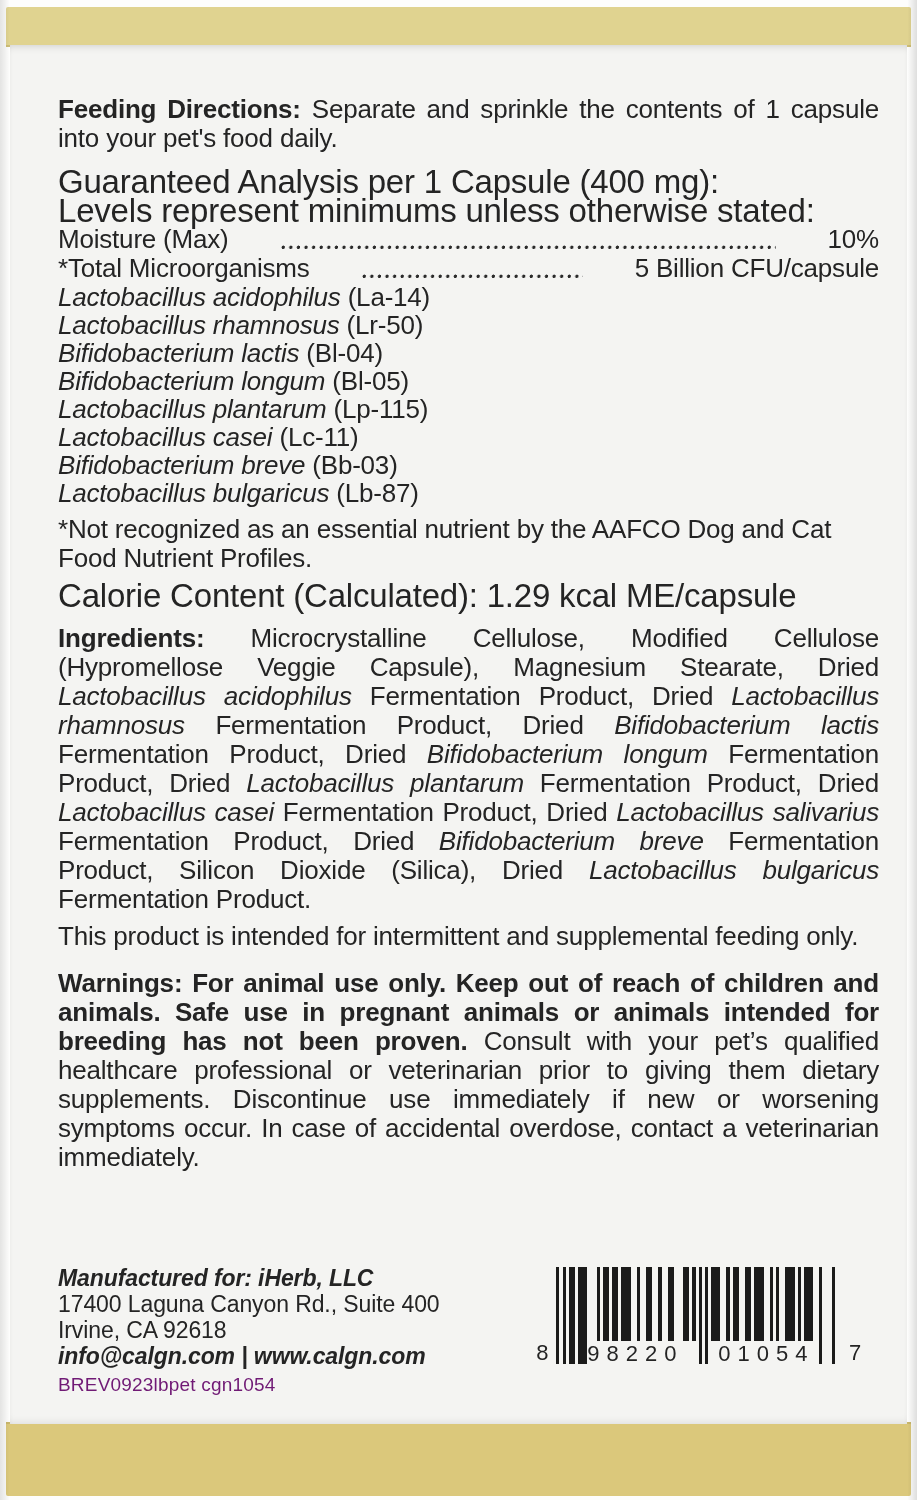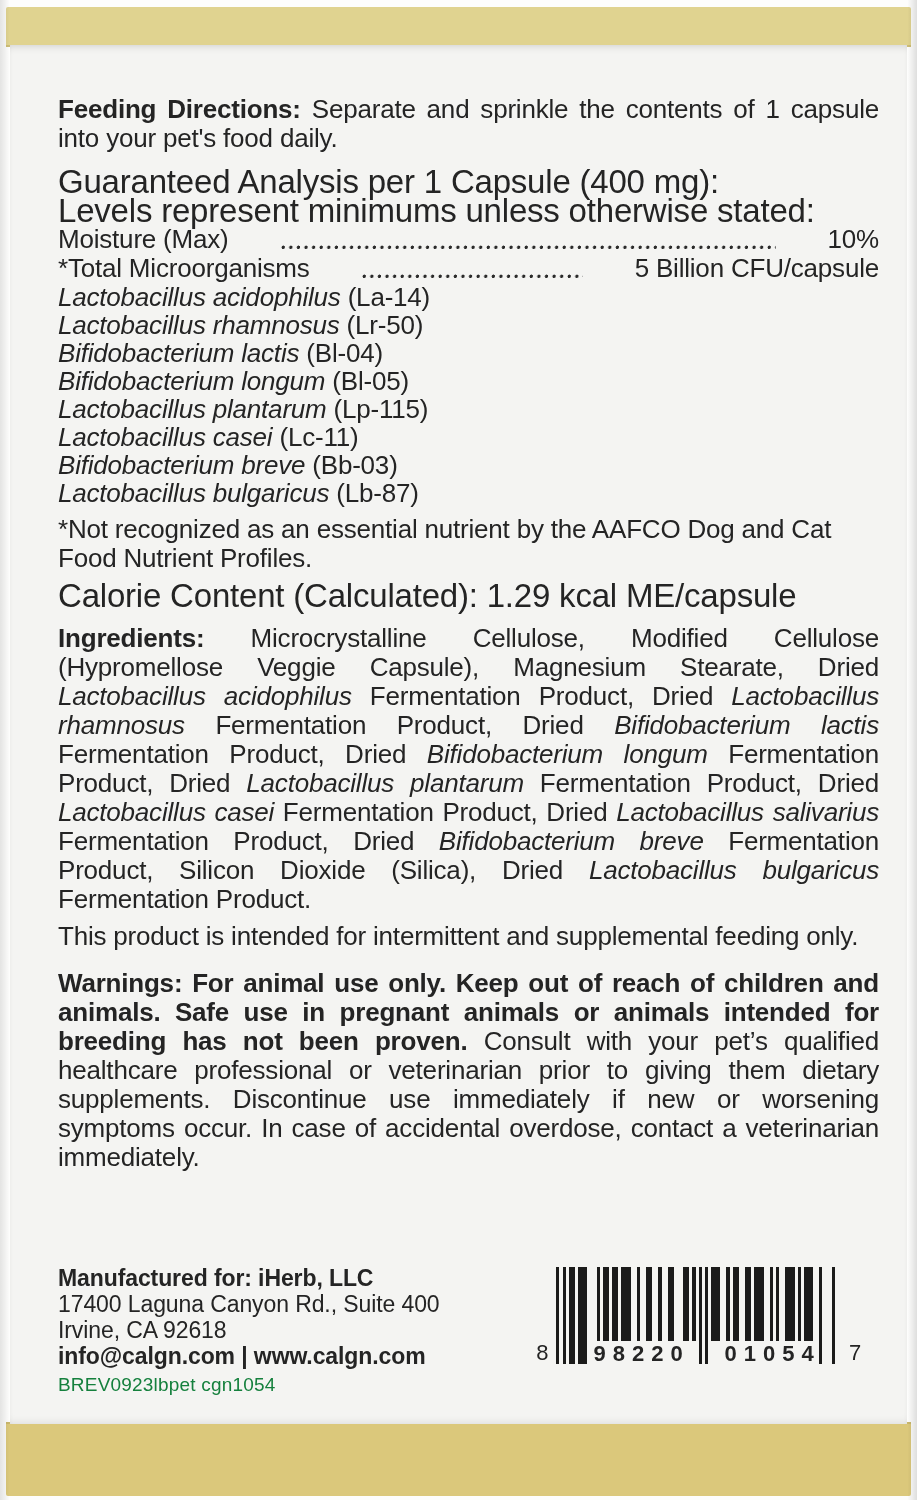--- a/index.html
+++ b/index.html
@@ -36,32 +36,32 @@
   .an-row{display:flex;align-items:flex-end;line-height:29px;white-space:nowrap;gap:47px;}
   .an-label,.an-value{flex:0 0 auto;}
   .leader{flex:1 1 auto;height:5px;margin:0 5px 4px 5px;
     background-image:radial-gradient(circle at 2.2px 2.2px,#2a2a2a 1.5px,rgba(0,0,0,0) 1.9px);
     background-size:7.6px 5px;background-repeat:repeat-x;background-position:left bottom;}
   .org-row{line-height:28px;}
   .org-species{font-style:italic;}
   .footnote{margin:8px 0 0 0;text-align:left;}
   .bottom-row{margin-top:auto;display:flex;justify-content:space-between;align-items:flex-start;padding-top:20px;}
   .mfr{font-size:23px;line-height:26px;letter-spacing:-0.1px;}
-  .mfr .b{font-weight:bold;}
-  .mfr-code{font-size:19px;color:#15803d;margin-top:3px;letter-spacing:0.2px;}
+  .mfr .b{font-weight:bold;font-style:italic;}
+  .mfr-code{font-size:19px;color:#701a75;margin-top:3px;letter-spacing:0.2px;}
   .barcode{display:flex;align-items:flex-end;margin:2px 10px 0 0;}
   .bc-outer-digit{font-size:22px;line-height:22px;margin:0 8px 0 8px;}
   .bc-symbol{position:relative;height:97px;}
   .bc-bars{display:flex;align-items:flex-start;height:97px;}
   .bc-bar{width:3.1px;flex:0 0 auto;}
   .bc-bar.on{background:#1b1b1b;}
   .bc-bar.tall{height:97px;}
   .bc-bar.short{height:74px;}
   .bc-digits{position:absolute;bottom:-1px;height:23px;font-size:22px;line-height:23px;
-    text-align:center;letter-spacing:7px;white-space:nowrap;font-weight:bold;}
+    text-align:left;letter-spacing:7px;white-space:nowrap;}
 </style>
 </head>
 <body>
 
 <div class="photo">
   <div class="band band-top"></div>
 
   <div class="label">
 
     <p class="para"><span class="seg-bold">Feeding Directions: </span><span class="seg-regular">Separate and sprinkle the contents of 1 capsule into your pet's food daily.</span></p>

